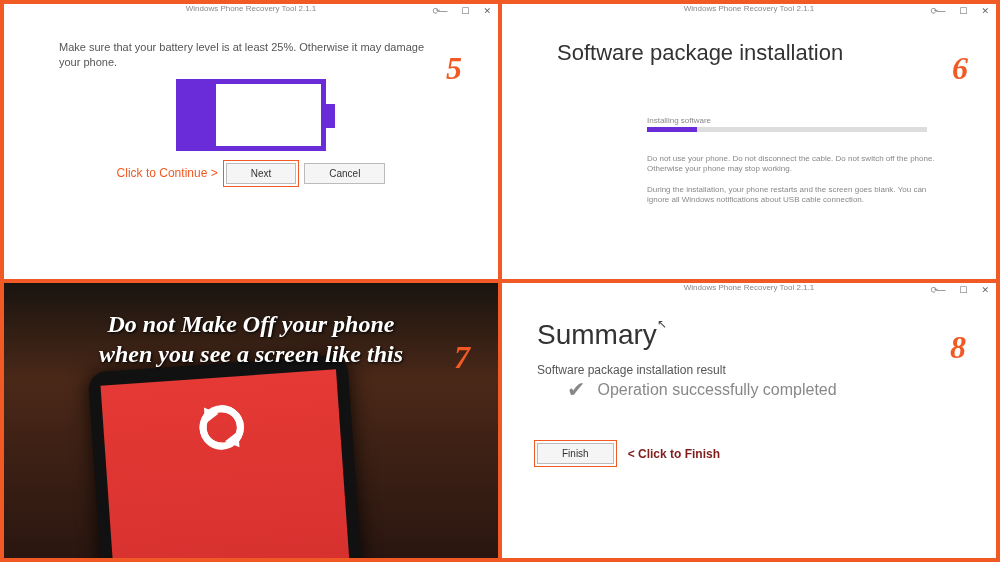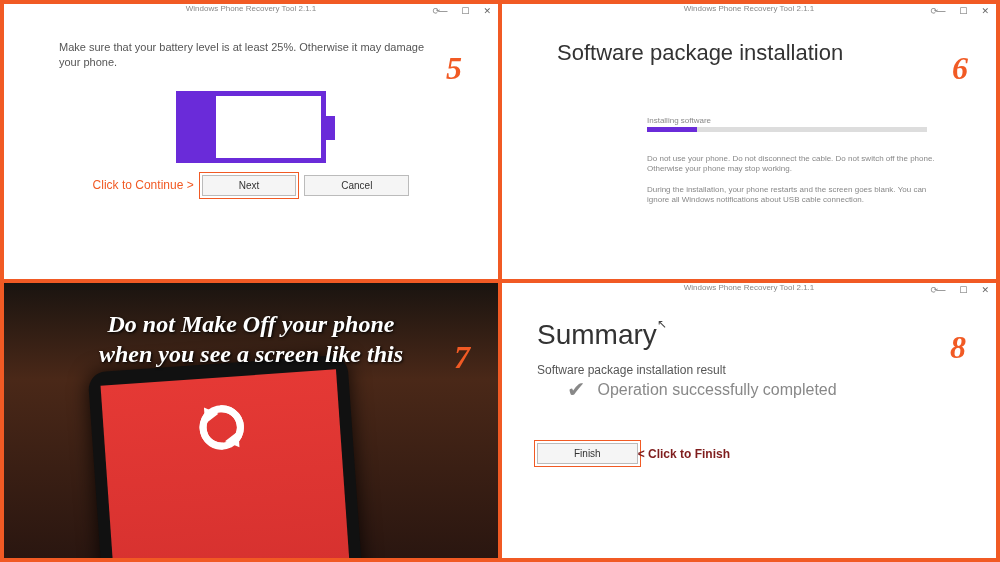--- a/index.html
+++ b/index.html
@@ -50,21 +50,21 @@
     gap: 8px;
     font-size: 9px;
     color: #666;
   }
   .winctrl { cursor: pointer; padding: 0 3px; }
   .opt { position: absolute; right: 58px; top: 2px; font-size: 9px; color: #888; }
 
   
   .p5-content { padding: 20px 55px 10px 55px; }
   .p5-title { font-size: 28px; font-weight: 300; color: #333; margin-bottom: 22px; }
-  .p5-desc { font-size: 11px; color: #555; line-height: 1.4; margin-bottom: 20px; max-width: 380px; }
+  .p5-desc { font-size: 11px; color: #555; line-height: 1.4; margin-bottom: 8px; max-width: 380px; }
   .battery-wrap { display: flex; justify-content: center; margin: 8px 0 12px 0; }
   .battery {
     width: 150px; height: 72px;
     border: 5px solid #6a2bd9;
     position: relative;
   }
   .battery::after {
     content: '';
     position: absolute;
     right: -14px; top: 20px;
@@ -74,21 +74,21 @@
   .battery-fill {
     position: absolute;
     left: 0; top: 0;
     width: 25%; height: 100%;
     background: #6a2bd9;
   }
   .p5-actions { display: flex; align-items: center; justify-content: center; gap: 8px; }
   .ctc { color: #f15a24; font-size: 12px; }
   .btn {
     font-size: 10px;
-    padding: 4px 36px;
+    padding: 4px 24px;
     border: 1px solid #bbb;
     background: #f5f5f5;
     color: #333;
     cursor: pointer;
   }
   .btn-hl { outline: 1.5px solid #f15a24; outline-offset: 2px; }
 
   
   .p6-content { padding: 20px 55px; }
   .p6-title { font-size: 22px; font-weight: 300; color: #333; margin-bottom: 50px; }
@@ -139,21 +139,21 @@
     margin-top: 2px;
   }
 
   
   .p8-content { padding: 20px 35px; }
   .cursor { position: absolute; top: 34px; left: 155px; font-size: 12px; color: #444; }
   .p8-title { font-size: 28px; font-weight: 300; color: #333; margin-bottom: 12px; }
   .p8-sub { font-size: 12px; color: #555; }
   .p8-success { display: flex; align-items: center; gap: 12px; margin-left: 30px; margin-bottom: 40px; color: #888; }
   .check { font-size: 22px; color: #888; }
-  .p8-finish-row { display: flex; align-items: center; }
+  .p8-finish-row { display: flex; align-items: center; gap: 14px; }
   .ctf { color: #7f1d1d; font-size: 12px; font-weight: bold; }
 </style>
 </head>
 <body>
 
 <div class="grid">
 
   <div class="panel">
     <div class="titlebar">
       <span>Windows Phone Recovery Tool 2.1.1</span>

